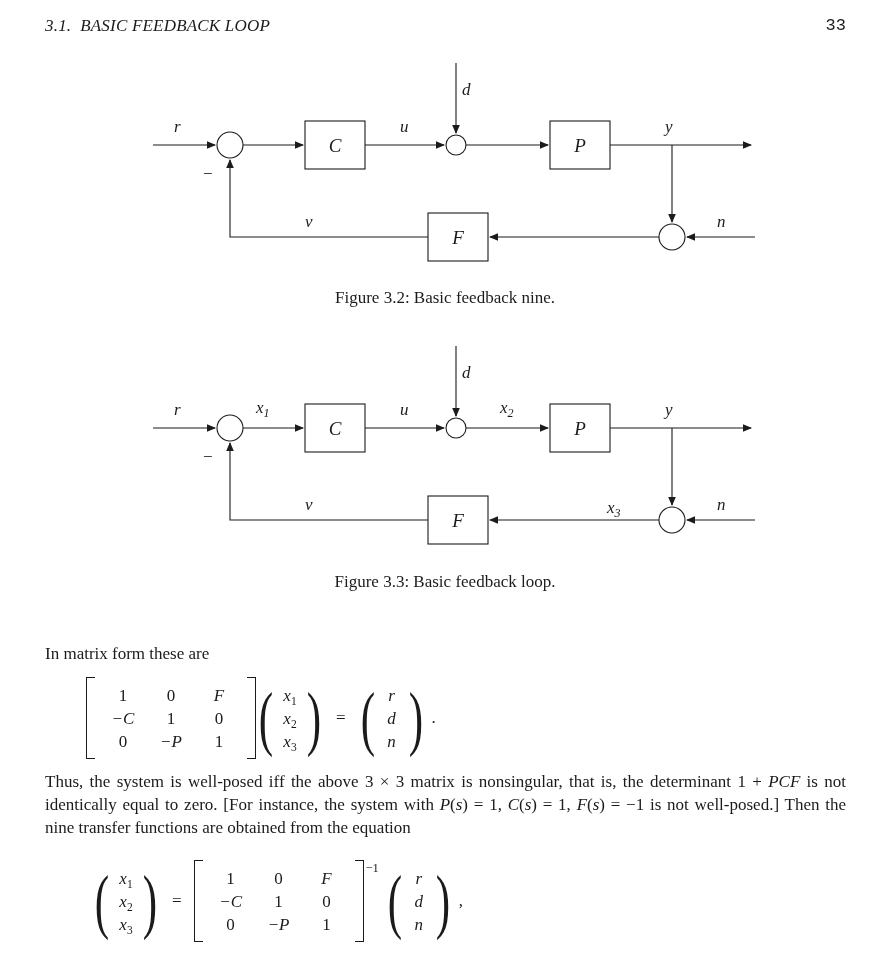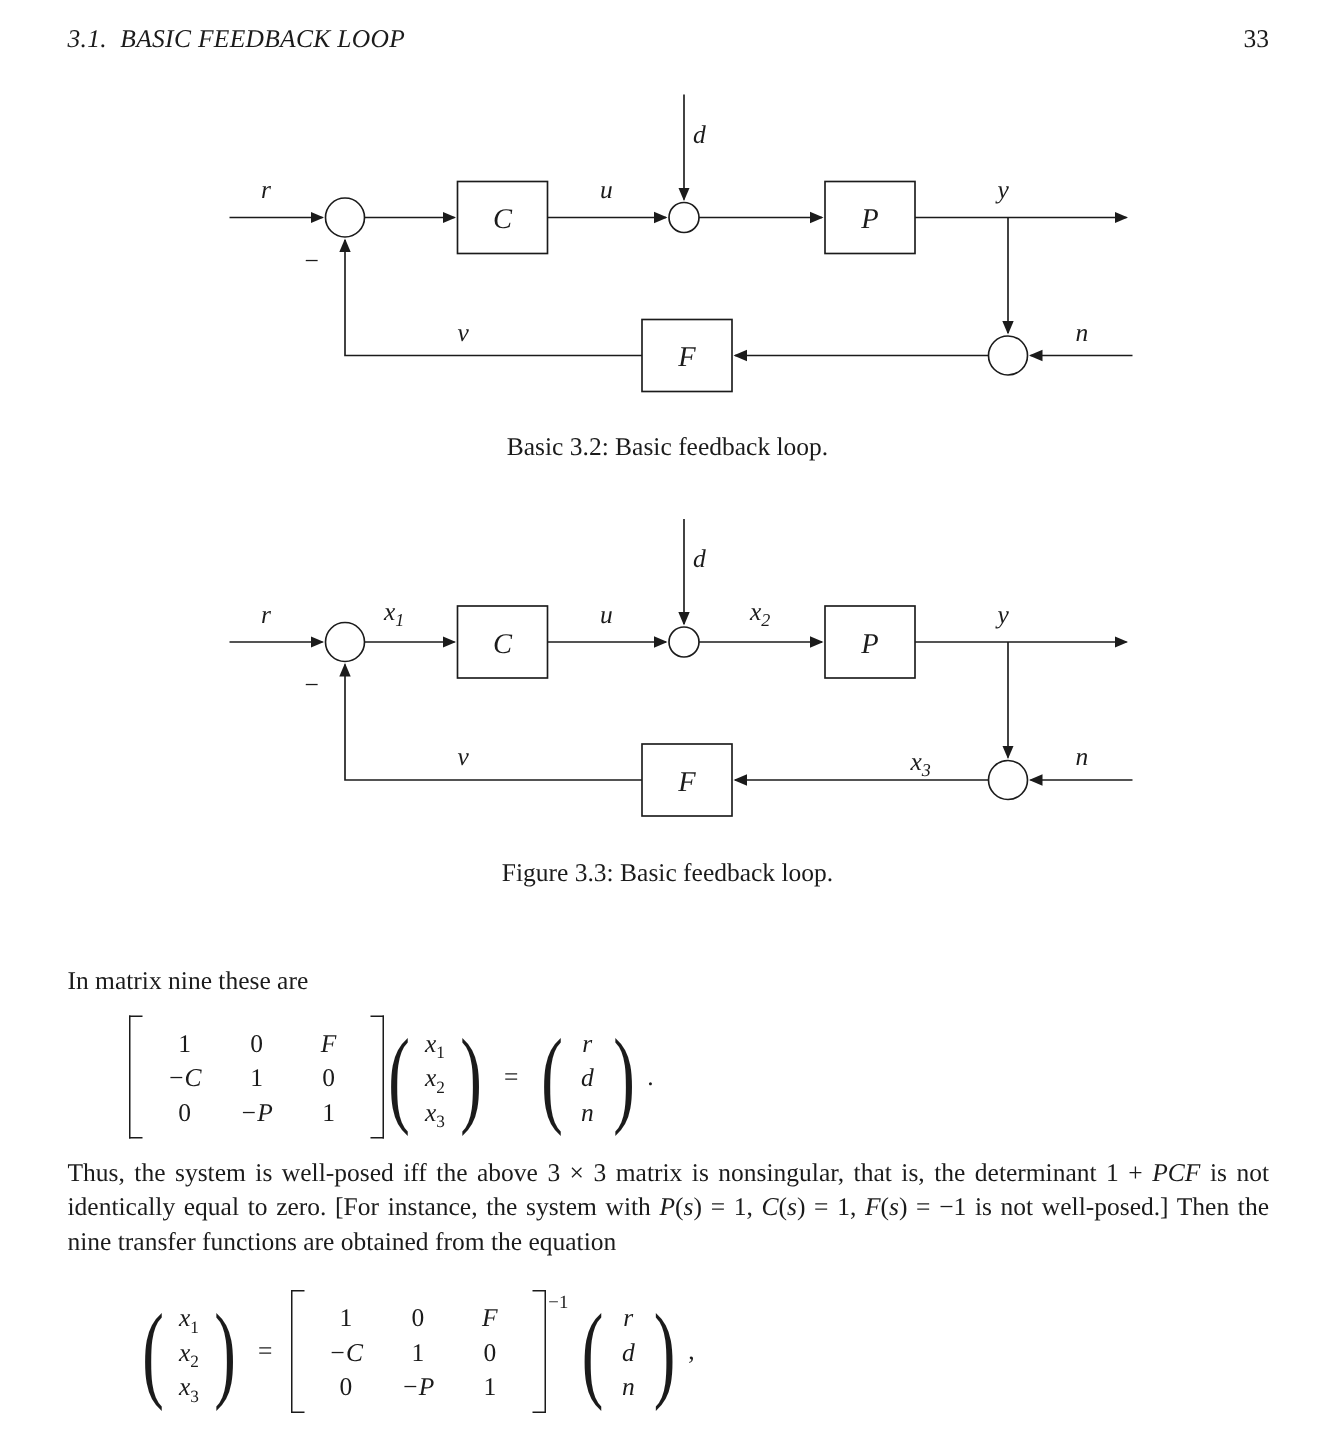--- a/index.html
+++ b/index.html
@@ -3,21 +3,21 @@
 <meta charset="utf-8">
 <style>
   * { margin:0; padding:0; box-sizing:border-box; }
   html,body { background:#ffffff; }
   .page {
     position:relative; width:890px; height:956px; background:#ffffff;
     font-family:"Liberation Serif","DejaVu Serif",serif; color:#1b1b1b; overflow:hidden;padding-left:21px;
   }
   .header { position:absolute; top:16px; left:45px; right:44px; display:flex; justify-content:space-between; font-size:17px; }
   .hdr-left { font-style:italic; letter-spacing:0.2px; }
-  .hdr-right { font-style:normal; }
+  .hdr-right { font-style:normal;font-family:Liberation Mono, monospace; }
   .fig { position:absolute; left:0; }
   .fig text { font-family:"Liberation Serif","DejaVu Serif",serif; font-style:italic; font-size:17px; fill:#1b1b1b; }
   .fig text.blk { font-size:19px; }
   .fig text.up { font-style:normal; }
   .fig tspan.sub { font-size:12px; }
   .caption { position:absolute; left:0; width:100%; text-align:center; font-size:17px; }
   .bodytext { position:absolute; left:45px; width:801px; font-size:17px; line-height:23px; }
   .para { text-align:justify; }
   .it { font-style:italic; }
   .equation { position:absolute; display:flex; align-items:center; font-size:17px; }
@@ -74,21 +74,21 @@
       <text x="400" y="77">u</text>
       <text x="462" y="40">d</text>
       <text x="665" y="77">y</text>
       <text x="717" y="172">n</text>
       <text x="305" y="172">v</text>
       <text class="blk" x="335" y="97" text-anchor="middle">C</text>
       <text class="blk" x="580" y="97" text-anchor="middle">P</text>
       <text class="blk" x="458" y="189" text-anchor="middle">F</text>
     </g>
   </svg>
-  <div class="caption" style="top:288px">Basic 3.2: Basic feedback loop.</div>
+  <div class="caption" style="top:288px">Figure 3.2: Basic feedback nine.</div>
 
   <svg class="fig" style="top:338px" width="890" height="222" viewBox="0 0 890 222">
     <defs>
       <marker id="ar2" markerUnits="userSpaceOnUse" markerWidth="10" markerHeight="10" refX="8" refY="5" orient="auto">
         <path d="M0,1.2 L9,5 L0,8.8 z" fill="#1b1b1b"></path>
       </marker>
     </defs>
     <g stroke="#1b1b1b" stroke-width="1.1" fill="none">
       <line x1="153" y1="90" x2="215" y2="90" marker-end="url(#ar2)"></line>
       <circle cx="230" cy="90" r="13" fill="#ffffff"></circle>
@@ -118,21 +118,21 @@
       <text x="717" y="172">n</text>
       <text x="607" y="175"><tspan>x</tspan><tspan class="sub" dy="4">3</tspan></text>
       <text x="305" y="172">v</text>
       <text class="blk" x="335" y="97" text-anchor="middle">C</text>
       <text class="blk" x="580" y="97" text-anchor="middle">P</text>
       <text class="blk" x="458" y="189" text-anchor="middle">F</text>
     </g>
   </svg>
   <div class="caption" style="top:572px">Figure 3.3: Basic feedback loop.</div>
 
-  <div class="bodytext" style="top:642px">In matrix nine these are</div>
+  <div class="bodytext" style="top:642px">In matrix form these are</div>
 
   <div class="equation" style="left:86px; top:677px;">
     <span class="bracket bl"></span>
     <span class="mgrid">
       <span class="mcell">1</span>
       <span class="mcell">0</span>
       <span class="mcell it">F</span>
       <span class="mcell it">−C</span>
       <span class="mcell">1</span>
       <span class="mcell">0</span>

